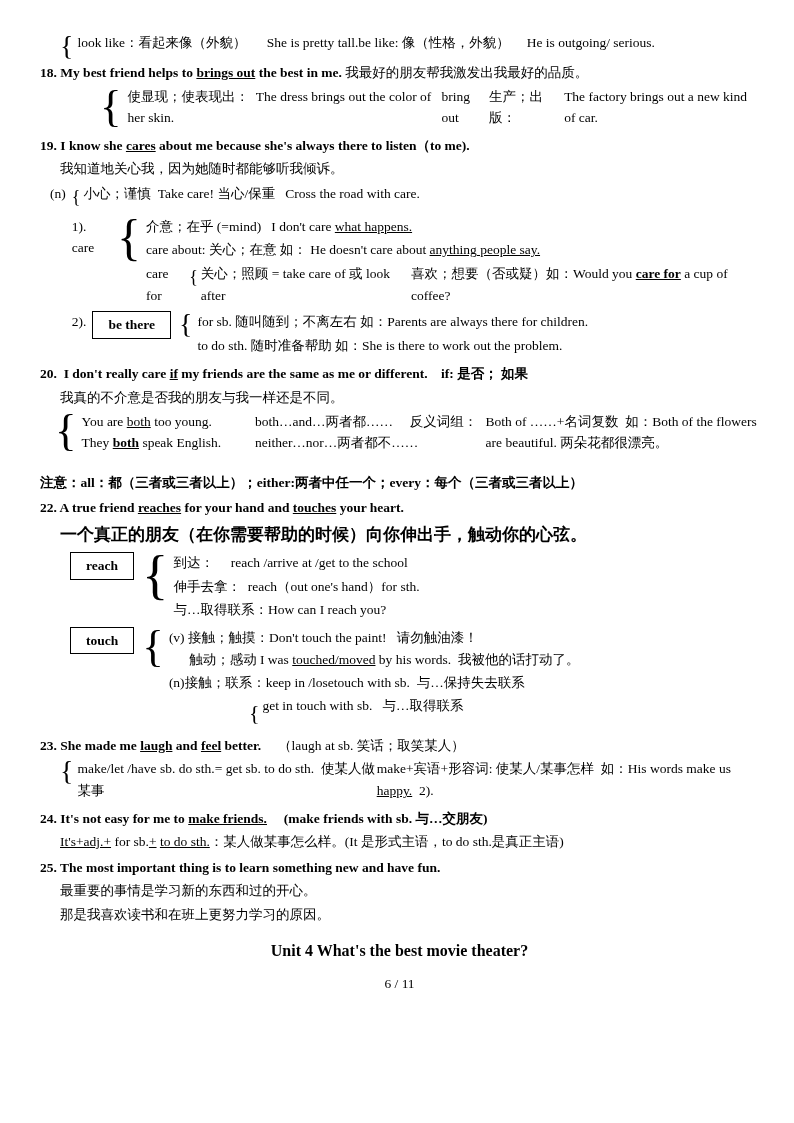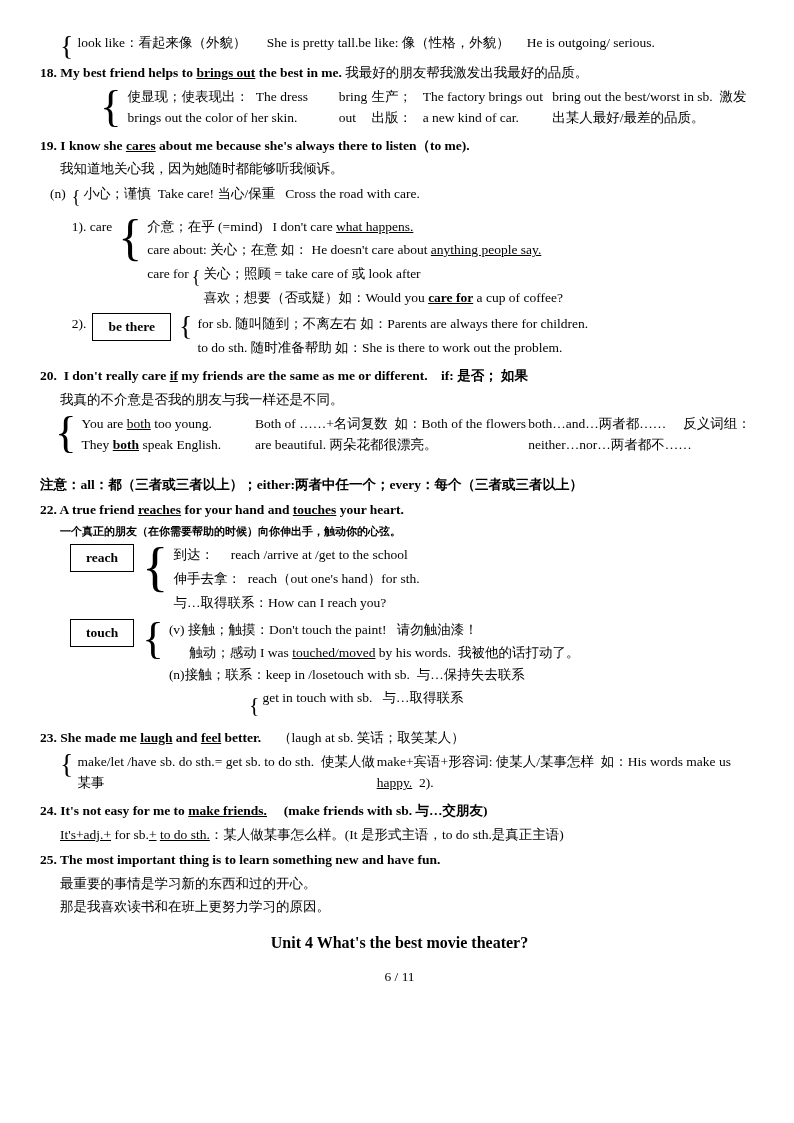--- a/index.html
+++ b/index.html
@@ -87,24 +87,20 @@
     <div class="brace-content">
       <div class="line">
         <span class="chinese">使显现；使表现出：</span>&nbsp;
         <span>The dress brings out the color of her skin.</span>
       </div>
       <div class="line" style="display:flex; align-items:center;">
         <span style="margin-right:4px;">bring out</span>
         <span class="chinese">生产；出版：</span>&nbsp;
         <span>The factory brings out a new kind of car.</span>
       </div>
-      <div class="line">
-        <span>bring out the best/worst in sb.&nbsp;</span>
-        <span class="chinese">激发出某人最好/最差的品质。</span>
-      </div>
     </div>
   </div>
 
   <div class="line" style="margin-top:4px;">
     <span class="bold">19. I know she </span><span class="bold underline">cares</span><span class="bold"> about me because she's always there to listen（to me).</span>
   </div>
   <div class="line ml20 chinese">
     我知道地关心我，因为她随时都能够听我倾诉。
   </div>
 
@@ -131,21 +127,21 @@
             <span class="chinese">介意；在乎 (=mind)&nbsp;&nbsp;</span>
             <span>I don't care <span class="underline">what happens.</span></span>
           </div>
           <div class="line">
             care about: <span class="chinese">关心；在意 如：</span>
             He doesn't care about <span class="underline">anything people say.</span>
           </div>
           <div class="row">
             <span>care for</span>
             <span style="font-size:18px; margin: 0 3px; font-family:serif;">{</span>
-            <div style="display:flex; flex-direction:column;">
+            <div style="display:flex; flex-direction:row;">
               <div class="line">
                 <span class="chinese">关心；照顾 = take care of 或 look after</span>
               </div>
               <div class="line">
                 <span class="chinese">喜欢；想要（否或疑）如：</span>Would you <span class="underline bold">care for</span> a cup of coffee?
               </div>
             </div>
           </div>
         </div>
       </div>
@@ -174,35 +170,35 @@
   </div>
 
   <div class="brace-block" style="margin-left:15px; margin-top:2px;">
     <span style="font-size:45px; line-height:0.85; margin-right:5px; font-family:serif;">{</span>
     <div class="brace-content">
       <div class="line">
         You are <span class="underline">both</span> too young.&nbsp;&nbsp;&nbsp;&nbsp;&nbsp;
         They <span class="underline bold">both</span> speak English.
       </div>
       <div class="line">
+        both…and…<span class="chinese">两者都……&nbsp;&nbsp;&nbsp;&nbsp; 反义词组：neither…nor…两者都不……</span>
+      </div>
+      <div class="line">
         Both of ……+<span class="chinese">名词复数</span>&nbsp;&nbsp;<span class="chinese">如：</span>Both of the flowers are beautiful. <span class="chinese">两朵花都很漂亮。</span>
-      </div>
-      <div class="line">
-        both…and…<span class="chinese">两者都……&nbsp;&nbsp;&nbsp;&nbsp; 反义词组：neither…nor…两者都不……</span>
       </div>
     </div>
   </div>
   <div class="line" style="margin-top:16px;">
     <span class="chinese bold">注意：all：都（三者或三者以上）；either:两者中任一个；every：每个（三者或三者以上）</span>
   </div>
 
   <div class="line" style="margin-top:4px;">
     <span class="bold">22. A true friend <span class="underline">reaches</span> for your hand and <span class="underline">touches</span> your heart.</span>
   </div>
-  <div class="line ml20 chinese bold" style="font-size:11px;">
+  <div class="line ml20 chinese bold" style="font-size:17px;">
     一个真正的朋友（在你需要帮助的时候）向你伸出手，触动你的心弦。
   </div>
 
   <div class="row" style="margin-left:30px; margin-top:4px;">
     <span class="label-box">reach</span>
     <span style="font-size:55px; line-height:0.82; margin-right:5px; font-family:serif;">{</span>
     <div style="display:flex; flex-direction:column;">
       <div class="line">
         <span class="chinese">到达：</span>&nbsp;&nbsp;&nbsp;&nbsp;&nbsp;reach /arrive at /get to the school
       </div>

